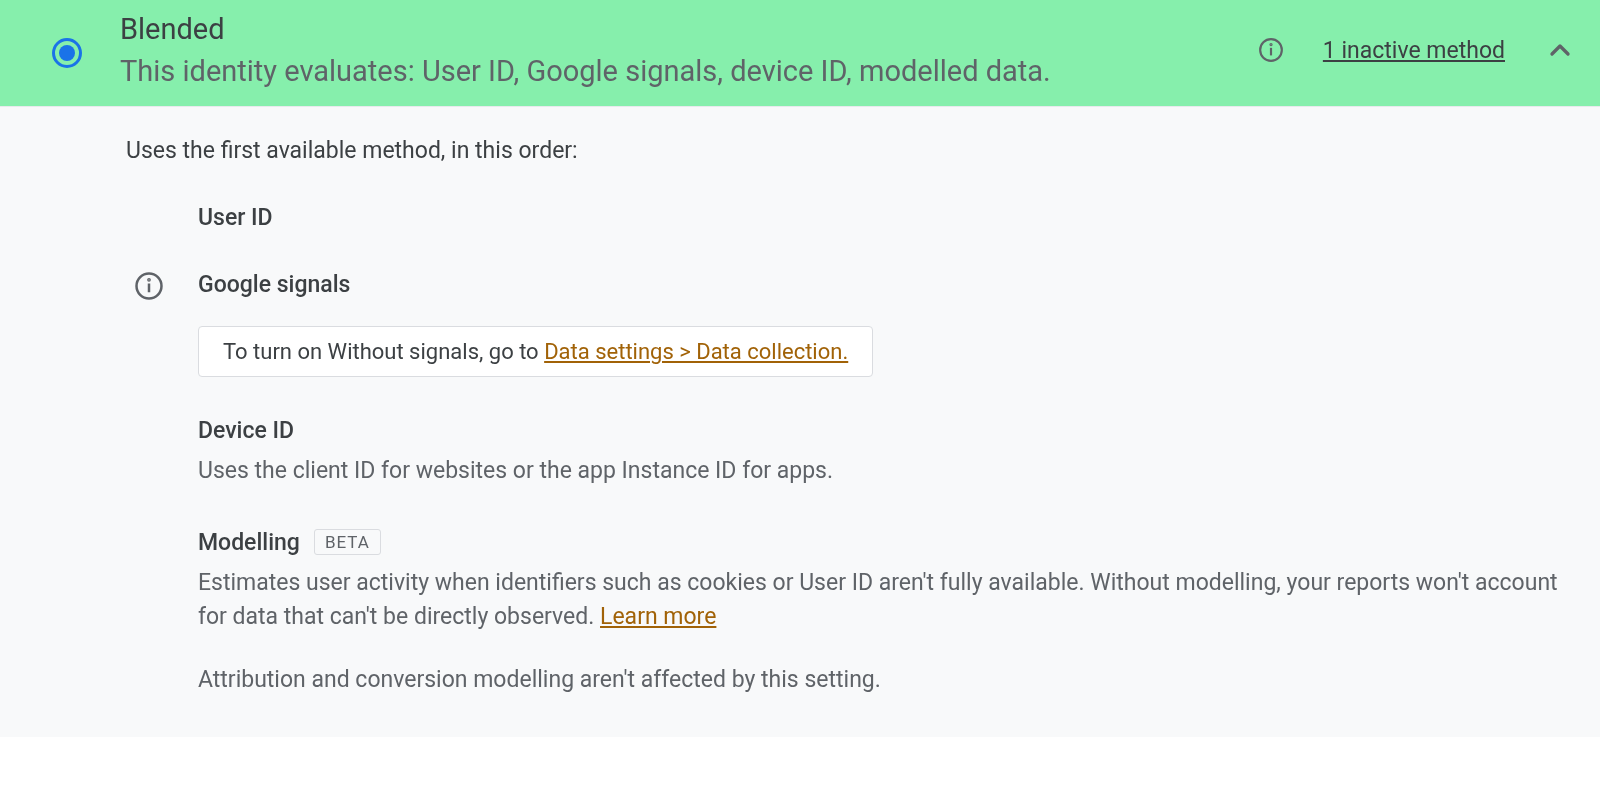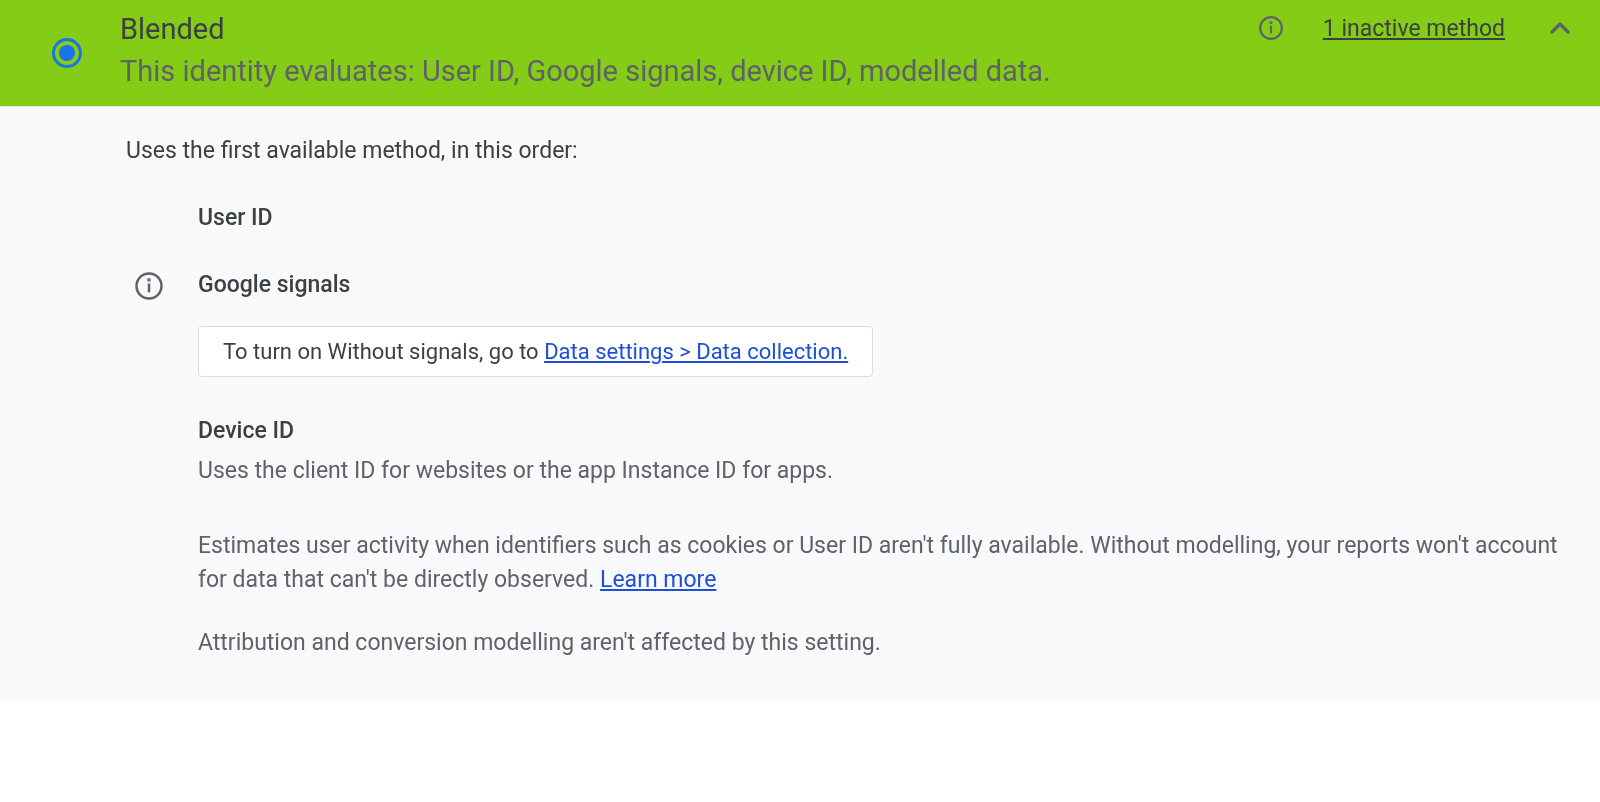--- a/index.html
+++ b/index.html
@@ -9,23 +9,23 @@
     }
     body {
       font-family: 'Google Sans', Roboto, Arial, sans-serif;
       font-size: 22px;
       color: #3c4043;
       background: #fff;
       width: 1600px;
     }
     .header-row {
       display: flex;
-      align-items: flex-start;
+      align-items: center;
       padding: 12px 24px 18px 52px;
-      background: #84cc16;
+      background: #86efac;
       border-bottom: 1px solid #e8eaed;
     }
     .radio-wrapper {
       flex-shrink: 0;
       margin-right: 38px;
       margin-top: 4px;
       align-self: flex-start;
       padding-top: 22px;
     }
     .radio {
@@ -132,21 +132,21 @@
       display: inline-block;
       border: 1px solid #dadce0;
       background: #fff;
       padding: 12px 24px;
       margin-top: 18px;
       font-size: 22px;
       color: #3c4043;
       border-radius: 4px;
     }
     .link {
-      color: #1d4ed8;
+      color: #a16207;
       text-decoration: underline;
       cursor: pointer;
     }
     .beta-badge {
       display: inline-block;
       border: 1px solid #dadce0;
       padding: 2px 10px;
       font-size: 17px;
       color: #5f6368;
       letter-spacing: 1px;
@@ -199,20 +199,24 @@
         <span>To turn on Without signals, go to </span><a class="link">Data settings &gt; Data collection.</a>
       </div>
     </div>
 
     <div class="method-item">
       <div class="method-title">Device ID</div>
       <div class="method-desc">Uses the client ID for websites or the app Instance ID for apps.</div>
     </div>
 
     <div class="method-item">
+      <div class="method-title">
+        <span>Modelling</span>
+        <span class="beta-badge">BETA</span>
+      </div>
       <div class="method-desc">
         <span>Estimates user activity when identifiers such as cookies or User ID aren't fully available. Without modelling, your reports won't account for data that can't be directly observed. </span><a class="link">Learn more</a>
       </div>
       <div class="method-note">Attribution and conversion modelling aren't affected by this setting.</div>
     </div>
 
   </div>
 </div>
 
 </body></html>

